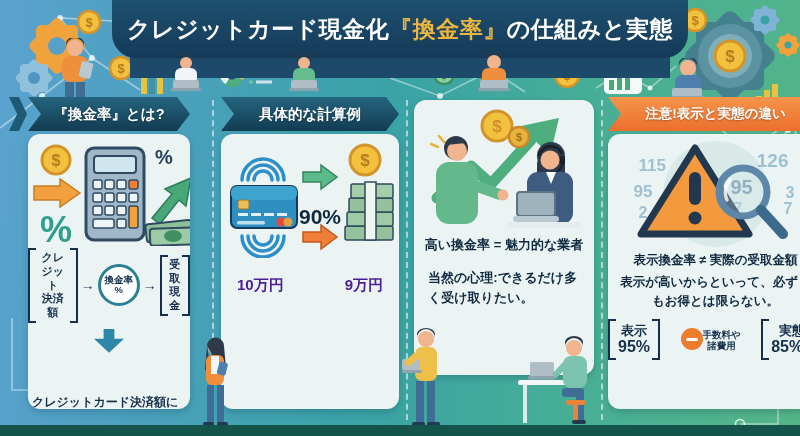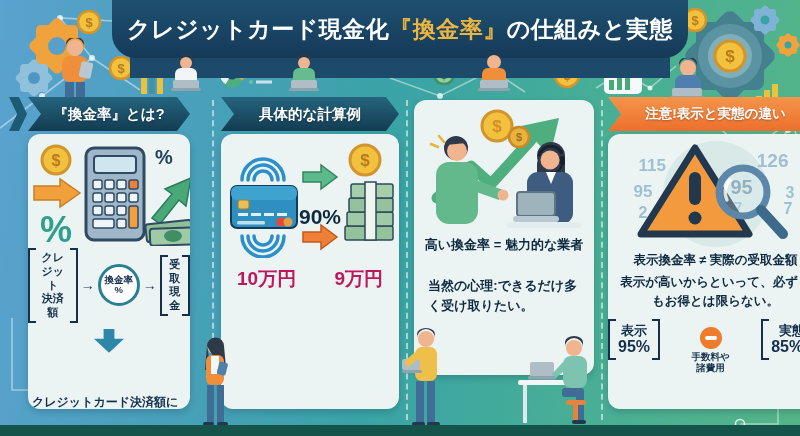--- a/index.html
+++ b/index.html
@@ -48,42 +48,42 @@
   .flow .bk { font-size:11px; font-weight:700; line-height:1.25; text-align:center; }
   .flow .arr { font-size:14px; font-weight:700; color:#15304d; }
   .rate-circle { width:42px; height:42px; border-radius:50%; background:#fff; border:3px solid #2b7f92;
     display:flex; flex-direction:column; align-items:center; justify-content:center;
     font-size:9.5px; font-weight:700; color:#15304d; line-height:1.1; flex:0 0 auto; }
   .down-arrow { width:30px; height:24px; margin:6px auto 5px; background:#2e86a8;
     clip-path:polygon(32% 0,68% 0,68% 42%,100% 42%,50% 100%,0 42%,32% 42%); }
   .desc { padding:0 4px; font-size:12px; font-weight:700; color:#142f4c; line-height:1.55;margin-top:40px; }
 
   
-  .amounts { display:flex; justify-content:space-between; padding:0 16px; margin-top:8px;
-    font-size:19px; font-weight:700; color:#be185d; }
+  .amounts { display:flex; justify-content:space-between; padding:0 16px; margin-top:18px;
+    font-size:15px; font-weight:700; color:#4c1d95; }
   .ex-box { width:142px; margin:12px auto 0; padding:4px 12px; font-size:12.5px; font-weight:700;
     color:#0f2a40; line-height:1.5; }
   .ex-box .c { text-align:center; }
 
   
   .p3line1 { margin-top:6px; text-align:center; font-size:13px; font-weight:700; color:#0f2a40; }
-  .p3line2 { margin-top:22px; padding:0 14px; font-size:13px; font-weight:700; color:#0f2a40; line-height:1.5; }
+  .p3line2 { margin-top:14px; padding:0 14px; font-size:13px; font-weight:700; color:#0f2a40; line-height:1.5; }
 
   
   .illus4 { position:relative; width:170px; height:112px; margin:4px auto 0; }
   .illus4 .num { position:absolute; font-weight:700; color:#9fc0d2; }
   .illus4 .num.lens { color:#7596ad; }
   .p4line1 { margin-top:2px; text-align:center; font-size:12.5px; font-weight:700; color:#0f2a40; }
   .p4line2 { margin-top:4px; padding:0 12px; text-align:center; font-size:12.5px; font-weight:700;
     color:#0f2a40; line-height:1.5; }
   .compare { display:flex; align-items:flex-start; justify-content:space-between; gap:7px; margin-top:8px; }
   .cmp-box { text-align:center; font-weight:700; line-height:1.1; padding:5px 10px; }
   .cmp-box .lbl { font-size:13px; }
   .cmp-box .val { font-size:16px; }
-  .minus-col { display:flex; flex-direction:column; align-items:center; margin-top:8px; }
+  .minus-col { display:flex; flex-direction:row; align-items:center; margin-top:8px; }
   .minus-circle { width:22px; height:22px; border-radius:50%; background:#ee7c2d; position:relative; }
   .minus-circle::after { content:""; position:absolute; left:5px; top:9.5px; width:12px; height:3.5px;
     background:#fff; border-radius:2px; }
   .minus-note { margin-top:2px; font-size:9.5px; font-weight:700; color:#16324d;
     text-align:center; line-height:1.25; }
 
   .fig { position:absolute; z-index:3; }
   .bandfig { position:absolute; z-index:2; }
 </style>
 </head>

